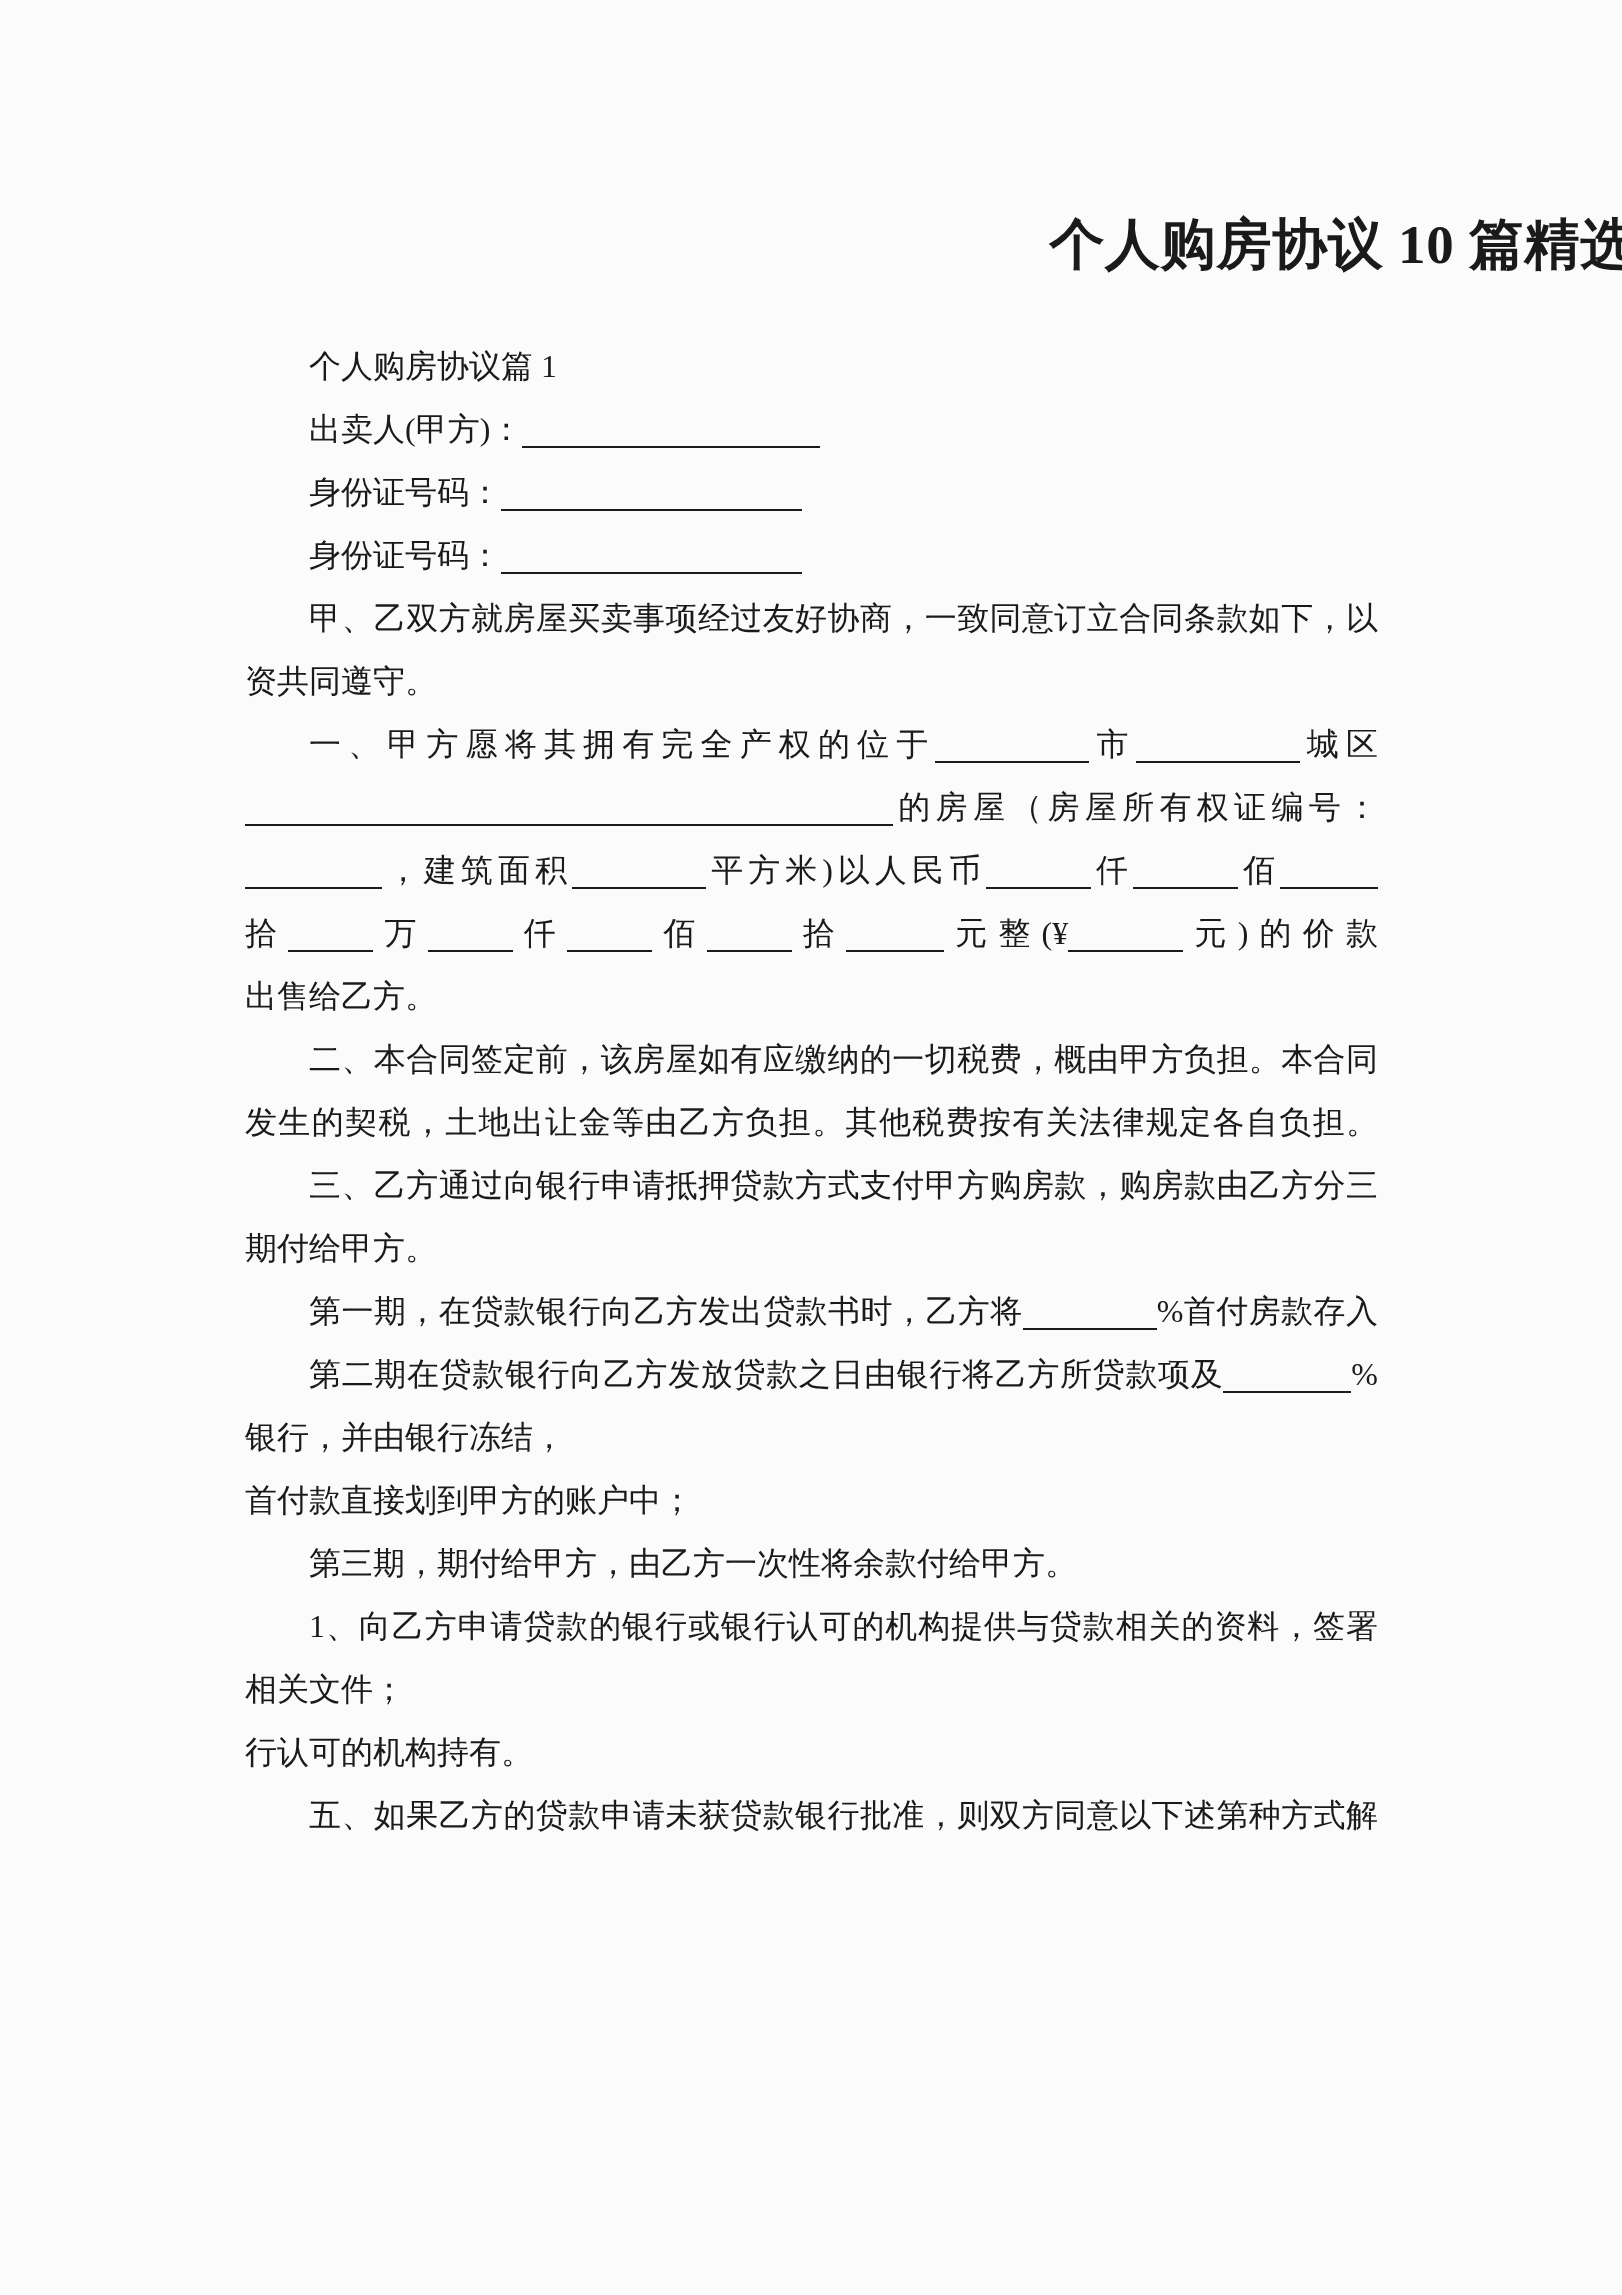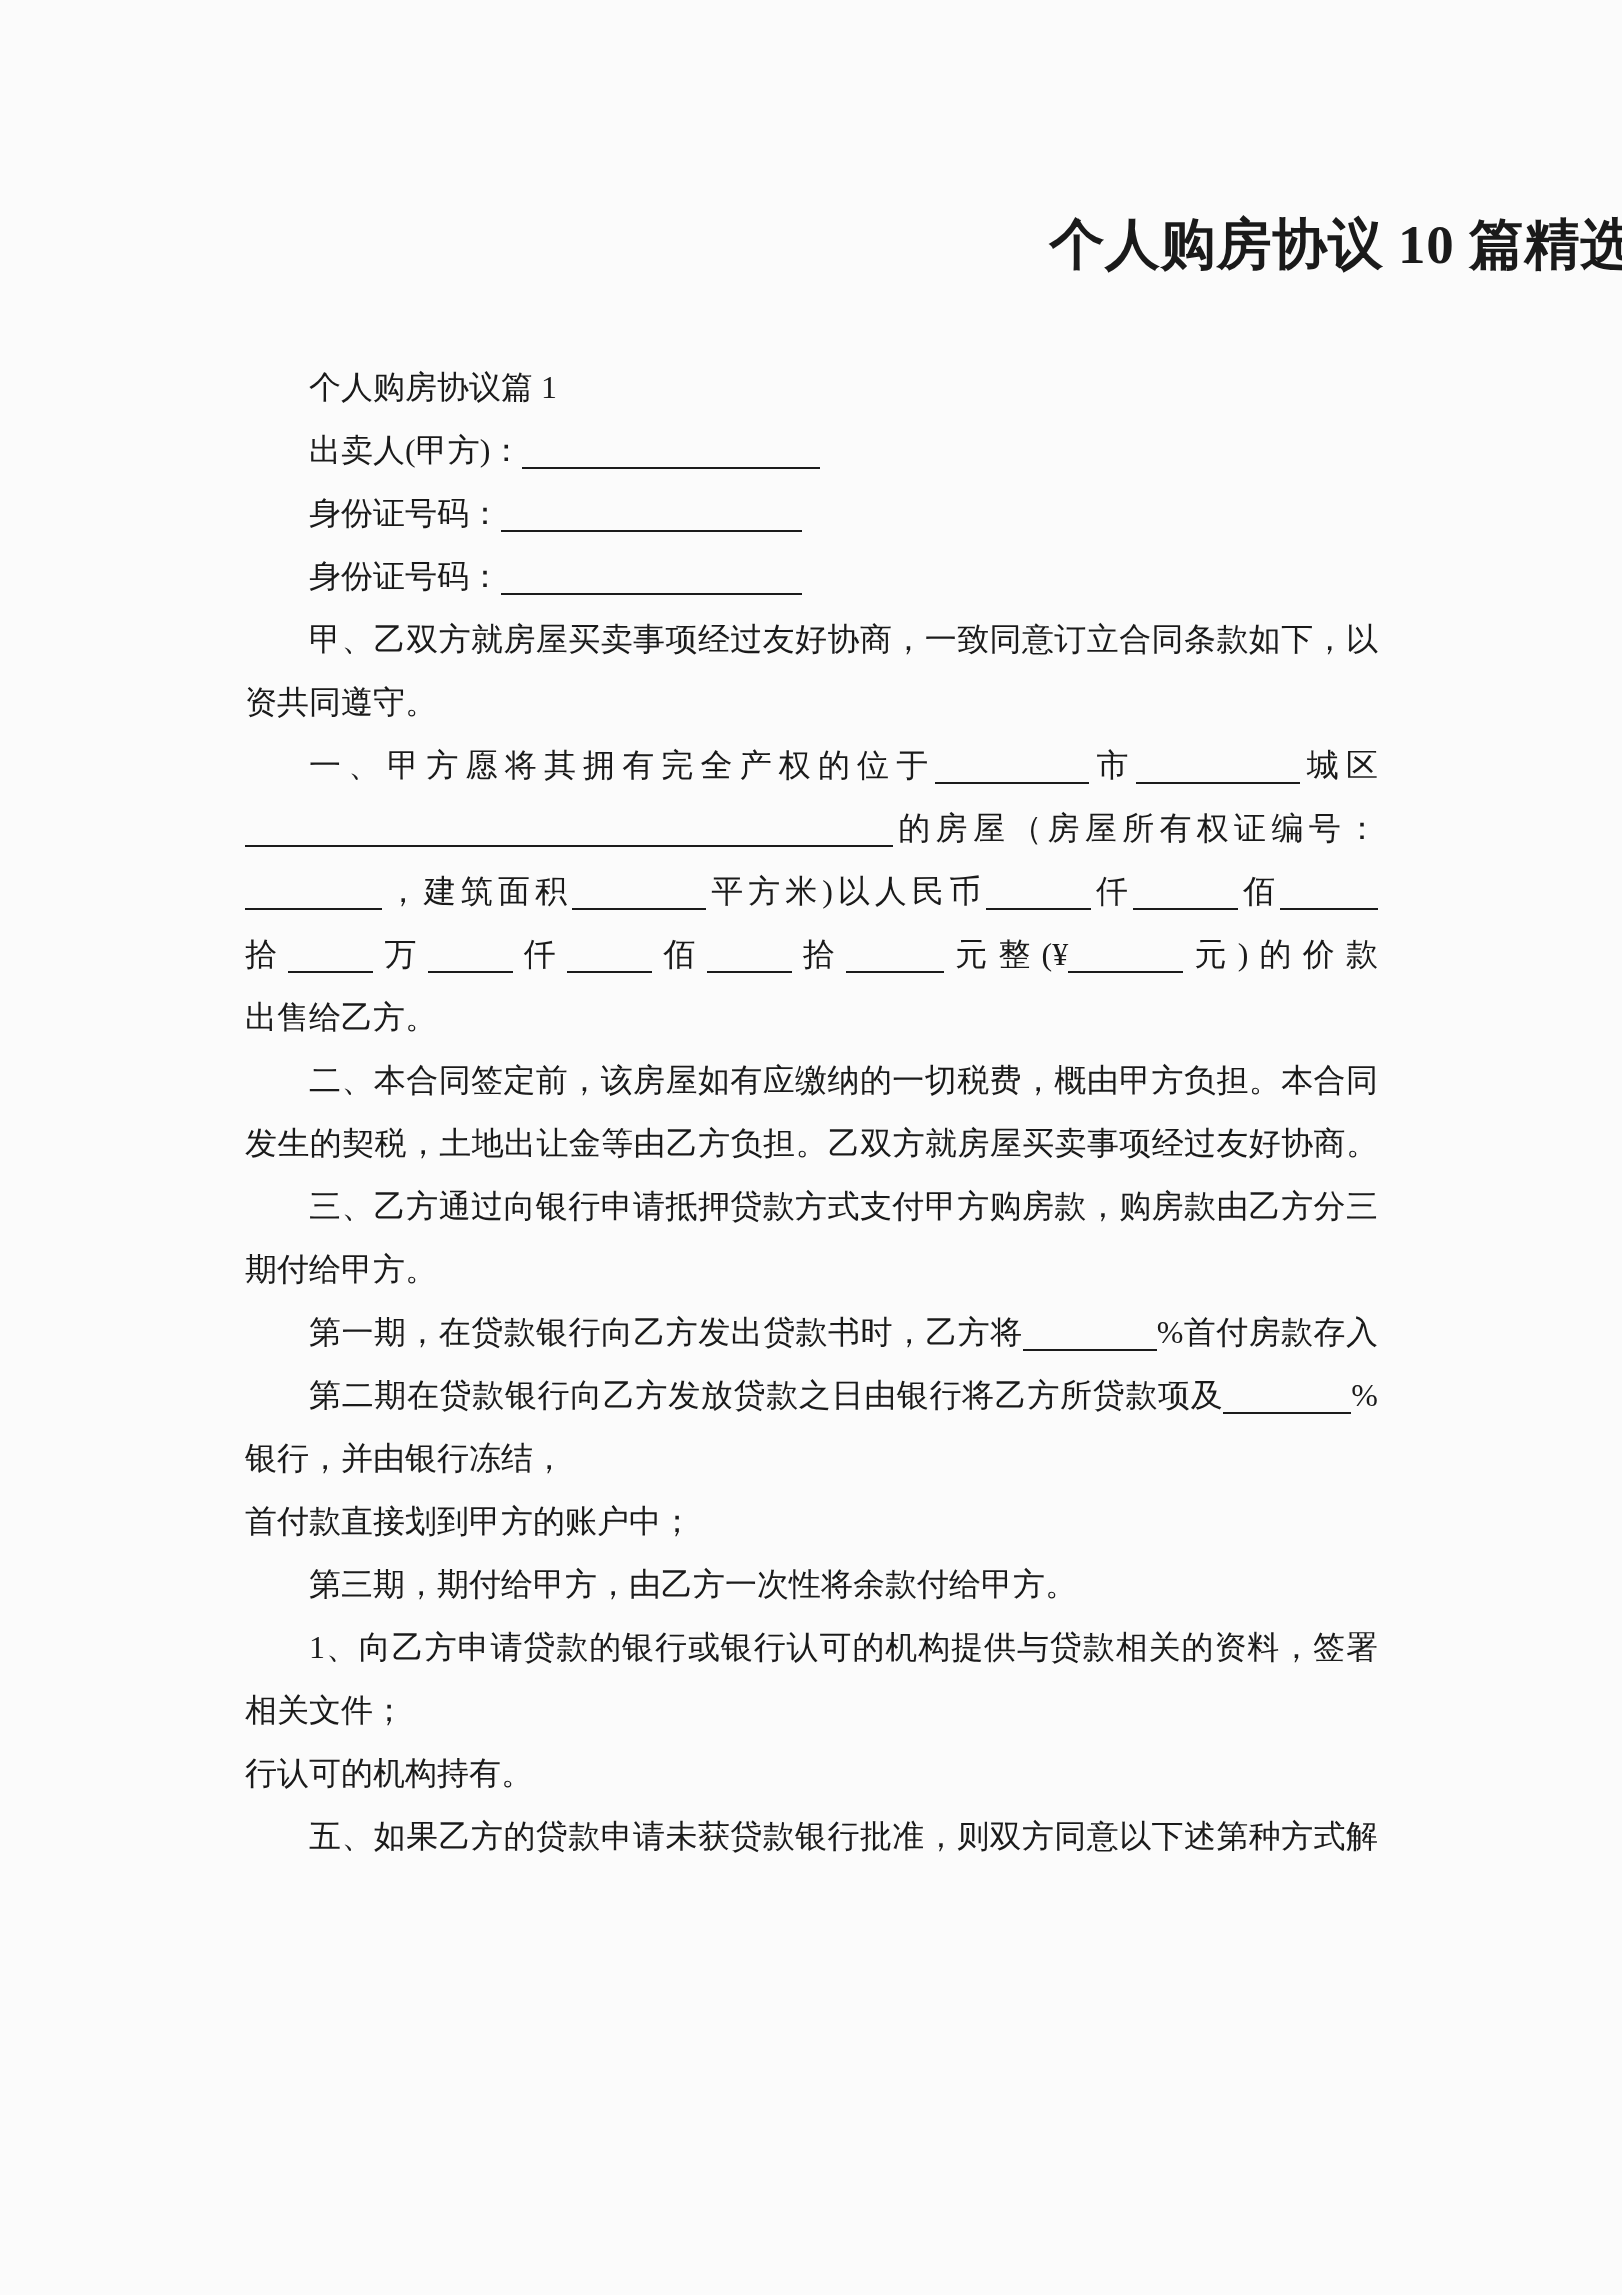--- a/index.html
+++ b/index.html
@@ -20,21 +20,21 @@
     margin: 13px;
     text-align: right;
     font-size: 55px;
     font-weight: 700;
     letter-spacing: 0.7px;
     line-height: 72px;
   }
   .doc {
     position: absolute;
     left: 245px;
-    top: 356px;
+    top: 335px;
     width: 1133px;
   }
   .line {
     height: 63px;
     line-height: 63px;
     font-size: 32px;
   }
   .line.ind { padding-left: 64px; }
   .line.just {
     text-align: justify;
@@ -58,21 +58,21 @@
     <div class="line ind"><span class="run">身份证号码：</span><span class="blank" style="width: 301px; border-bottom-color: rgb(27, 27, 27);"></span></div>
     <div class="line ind"><span class="run">身份证号码：</span><span class="blank" style="width: 301px; border-bottom-color: rgb(27, 27, 27);"></span></div>
     <div class="line ind just"><span class="run">甲、乙双方就房屋买卖事项经过友好协商，一致同意订立合同条款如下，以</span></div>
     <div class="line"><span class="run">资共同遵守。</span></div>
     <div class="line ind just"><span class="run">一、甲方愿将其拥有完全产权的位于</span><span class="blank" style="width: 154px; border-bottom-color: rgb(27, 27, 27);"></span><span class="run">市</span><span class="blank" style="width: 164px; border-bottom-color: rgb(27, 27, 27);"></span><span class="run">城区</span></div>
     <div class="line just"><span class="blank" style="width: 648px; border-bottom-color: rgb(27, 27, 27);"></span><span class="run">的房屋（房屋所有权证编号：</span></div>
     <div class="line just"><span class="blank" style="width: 137px; border-bottom-color: rgb(27, 27, 27);"></span><span class="run">，建筑面积</span><span class="blank" style="width: 134px; border-bottom-color: rgb(27, 27, 27);"></span><span class="run">平方米)以人民币</span><span class="blank" style="width: 105px; border-bottom-color: rgb(27, 27, 27);"></span><span class="run">仟</span><span class="blank" style="width: 105px; border-bottom-color: rgb(27, 27, 27);"></span><span class="run">佰</span><span class="blank" style="width: 98px; border-bottom-color: rgb(27, 27, 27);"></span></div>
     <div class="line just"><span class="run">拾</span><span class="blank" style="width: 85px; border-bottom-color: rgb(27, 27, 27);"></span><span class="run">万</span><span class="blank" style="width: 85px; border-bottom-color: rgb(27, 27, 27);"></span><span class="run">仟</span><span class="blank" style="width: 85px; border-bottom-color: rgb(27, 27, 27);"></span><span class="run">佰</span><span class="blank" style="width: 85px; border-bottom-color: rgb(27, 27, 27);"></span><span class="run">拾</span><span class="blank" style="width: 98px; border-bottom-color: rgb(27, 27, 27);"></span><span class="run">元整(¥</span><span class="blank" style="width: 115px; border-bottom-color: rgb(27, 27, 27);"></span><span class="run">元)的价款</span></div>
     <div class="line"><span class="run">出售给乙方。</span></div>
     <div class="line ind just"><span class="run">二、本合同签定前，该房屋如有应缴纳的一切税费，概由甲方负担。本合同</span></div>
-    <div class="line just"><span class="run">发生的契税，土地出让金等由乙方负担。乙双方就房屋买卖事项经过友好协商。</span></div>
+    <div class="line just"><span class="run">发生的契税，土地出让金等由乙方负担。其他税费按有关法律规定各自负担。</span></div>
     <div class="line ind just"><span class="run">三、乙方通过向银行申请抵押贷款方式支付甲方购房款，购房款由乙方分三</span></div>
     <div class="line"><span class="run">期付给甲方。</span></div>
     <div class="line ind just"><span class="run">第一期，在贷款银行向乙方发出贷款书时，乙方将</span><span class="blank" style="width: 134px; border-bottom-color: rgb(27, 27, 27);"></span><span class="run">%首付房款存入</span></div>
     <div class="line ind just"><span class="run">第二期在贷款银行向乙方发放贷款之日由银行将乙方所贷款项及</span><span class="blank" style="width: 128px; border-bottom-color: rgb(27, 27, 27);"></span><span class="run">%</span></div>
     <div class="line"><span class="run">银行，并由银行冻结，</span></div>
     <div class="line"><span class="run">首付款直接划到甲方的账户中；</span></div>
     <div class="line ind"><span class="run">第三期，期付给甲方，由乙方一次性将余款付给甲方。</span></div>
     <div class="line ind just"><span class="run">1、向乙方申请贷款的银行或银行认可的机构提供与贷款相关的资料，签署</span></div>
     <div class="line"><span class="run">相关文件；</span></div>
     <div class="line"><span class="run">行认可的机构持有。</span></div>

